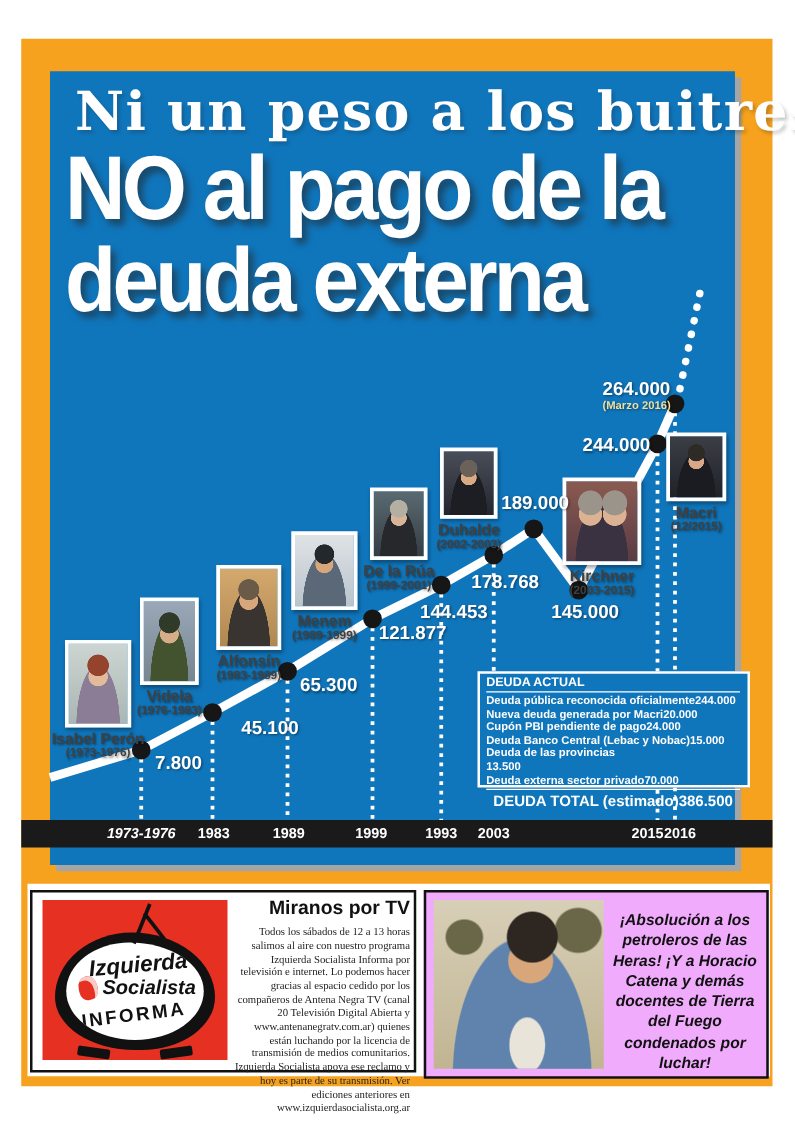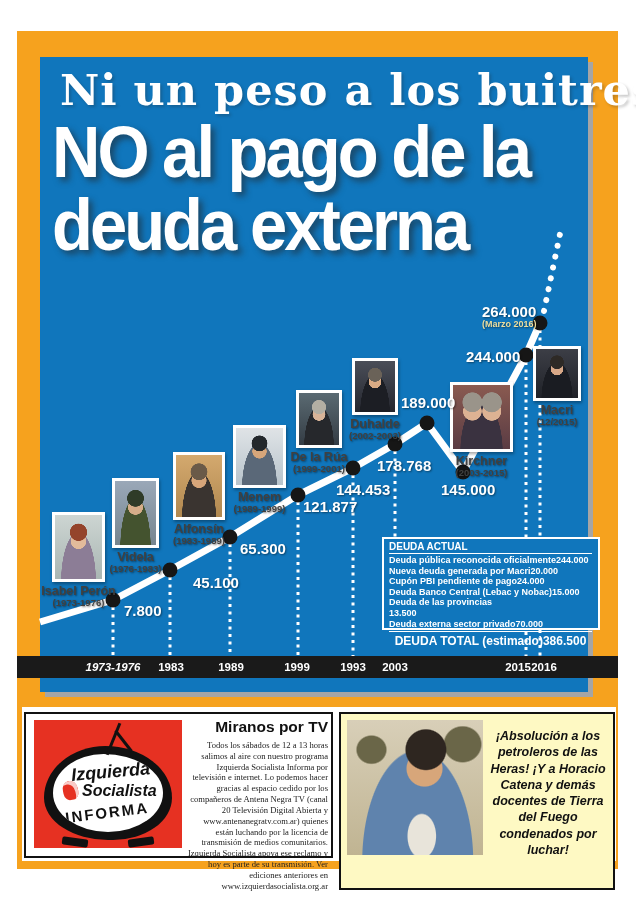--- a/index.html
+++ b/index.html
@@ -53,22 +53,22 @@
               margin:8px 0 0 18px;letter-spacing:0px;line-height:1;}
   .logo-row{display:flex;align-items:center;margin:1px 0 0 10px;}
   .fist{width:15px;height:19px;background:#E63122;border-radius:45% 45% 40% 40%;margin-right:4px;
         box-shadow:inset -3px 3px 0 rgba(255,255,255,.75);transform:rotate(-12deg);}
   .logo-line2{font-size:16px;font-weight:bold;font-style:italic;color:#111;line-height:1;}
   .logo-line3{font-size:15px;font-weight:bold;color:#111;letter-spacing:2px;transform:rotate(-7deg);
               margin:4px 0 0 12px;line-height:1;}
   .tv-text{position:absolute;left:160px;top:4px;width:142px;height:134px;text-align:right;}
   .tv-heading{font-size:15.5px;font-weight:bold;color:#111;margin-bottom:4px;}
   .tv-body-text{font-family:"Liberation Serif",serif;font-size:8.6px;line-height:1.26;color:#222;}
-  .right-box{position:absolute;left:317px;top:5px;width:276px;height:178px;border:2px solid #111;
-             box-sizing:border-box;background:#fef9c3;text-decoration:underline;}
+  .right-box{position:absolute;left:317px;top:5px;width:276px;height:151px;border:2px solid #111;
+             box-sizing:border-box;background:#f0abfc;text-decoration:underline;}
   .right-photo{position:absolute;left:6px;top:6px;width:136px;height:135px;}
   .right-message{position:absolute;left:146px;top:14px;width:122px;text-align:center;
                  font-size:12.5px;font-weight:bold;font-style:italic;line-height:1.3;color:#111;}
 </style>
 </head>
 <body>
 
 <div class="page">
   <div class="orange-frame"></div>
 

